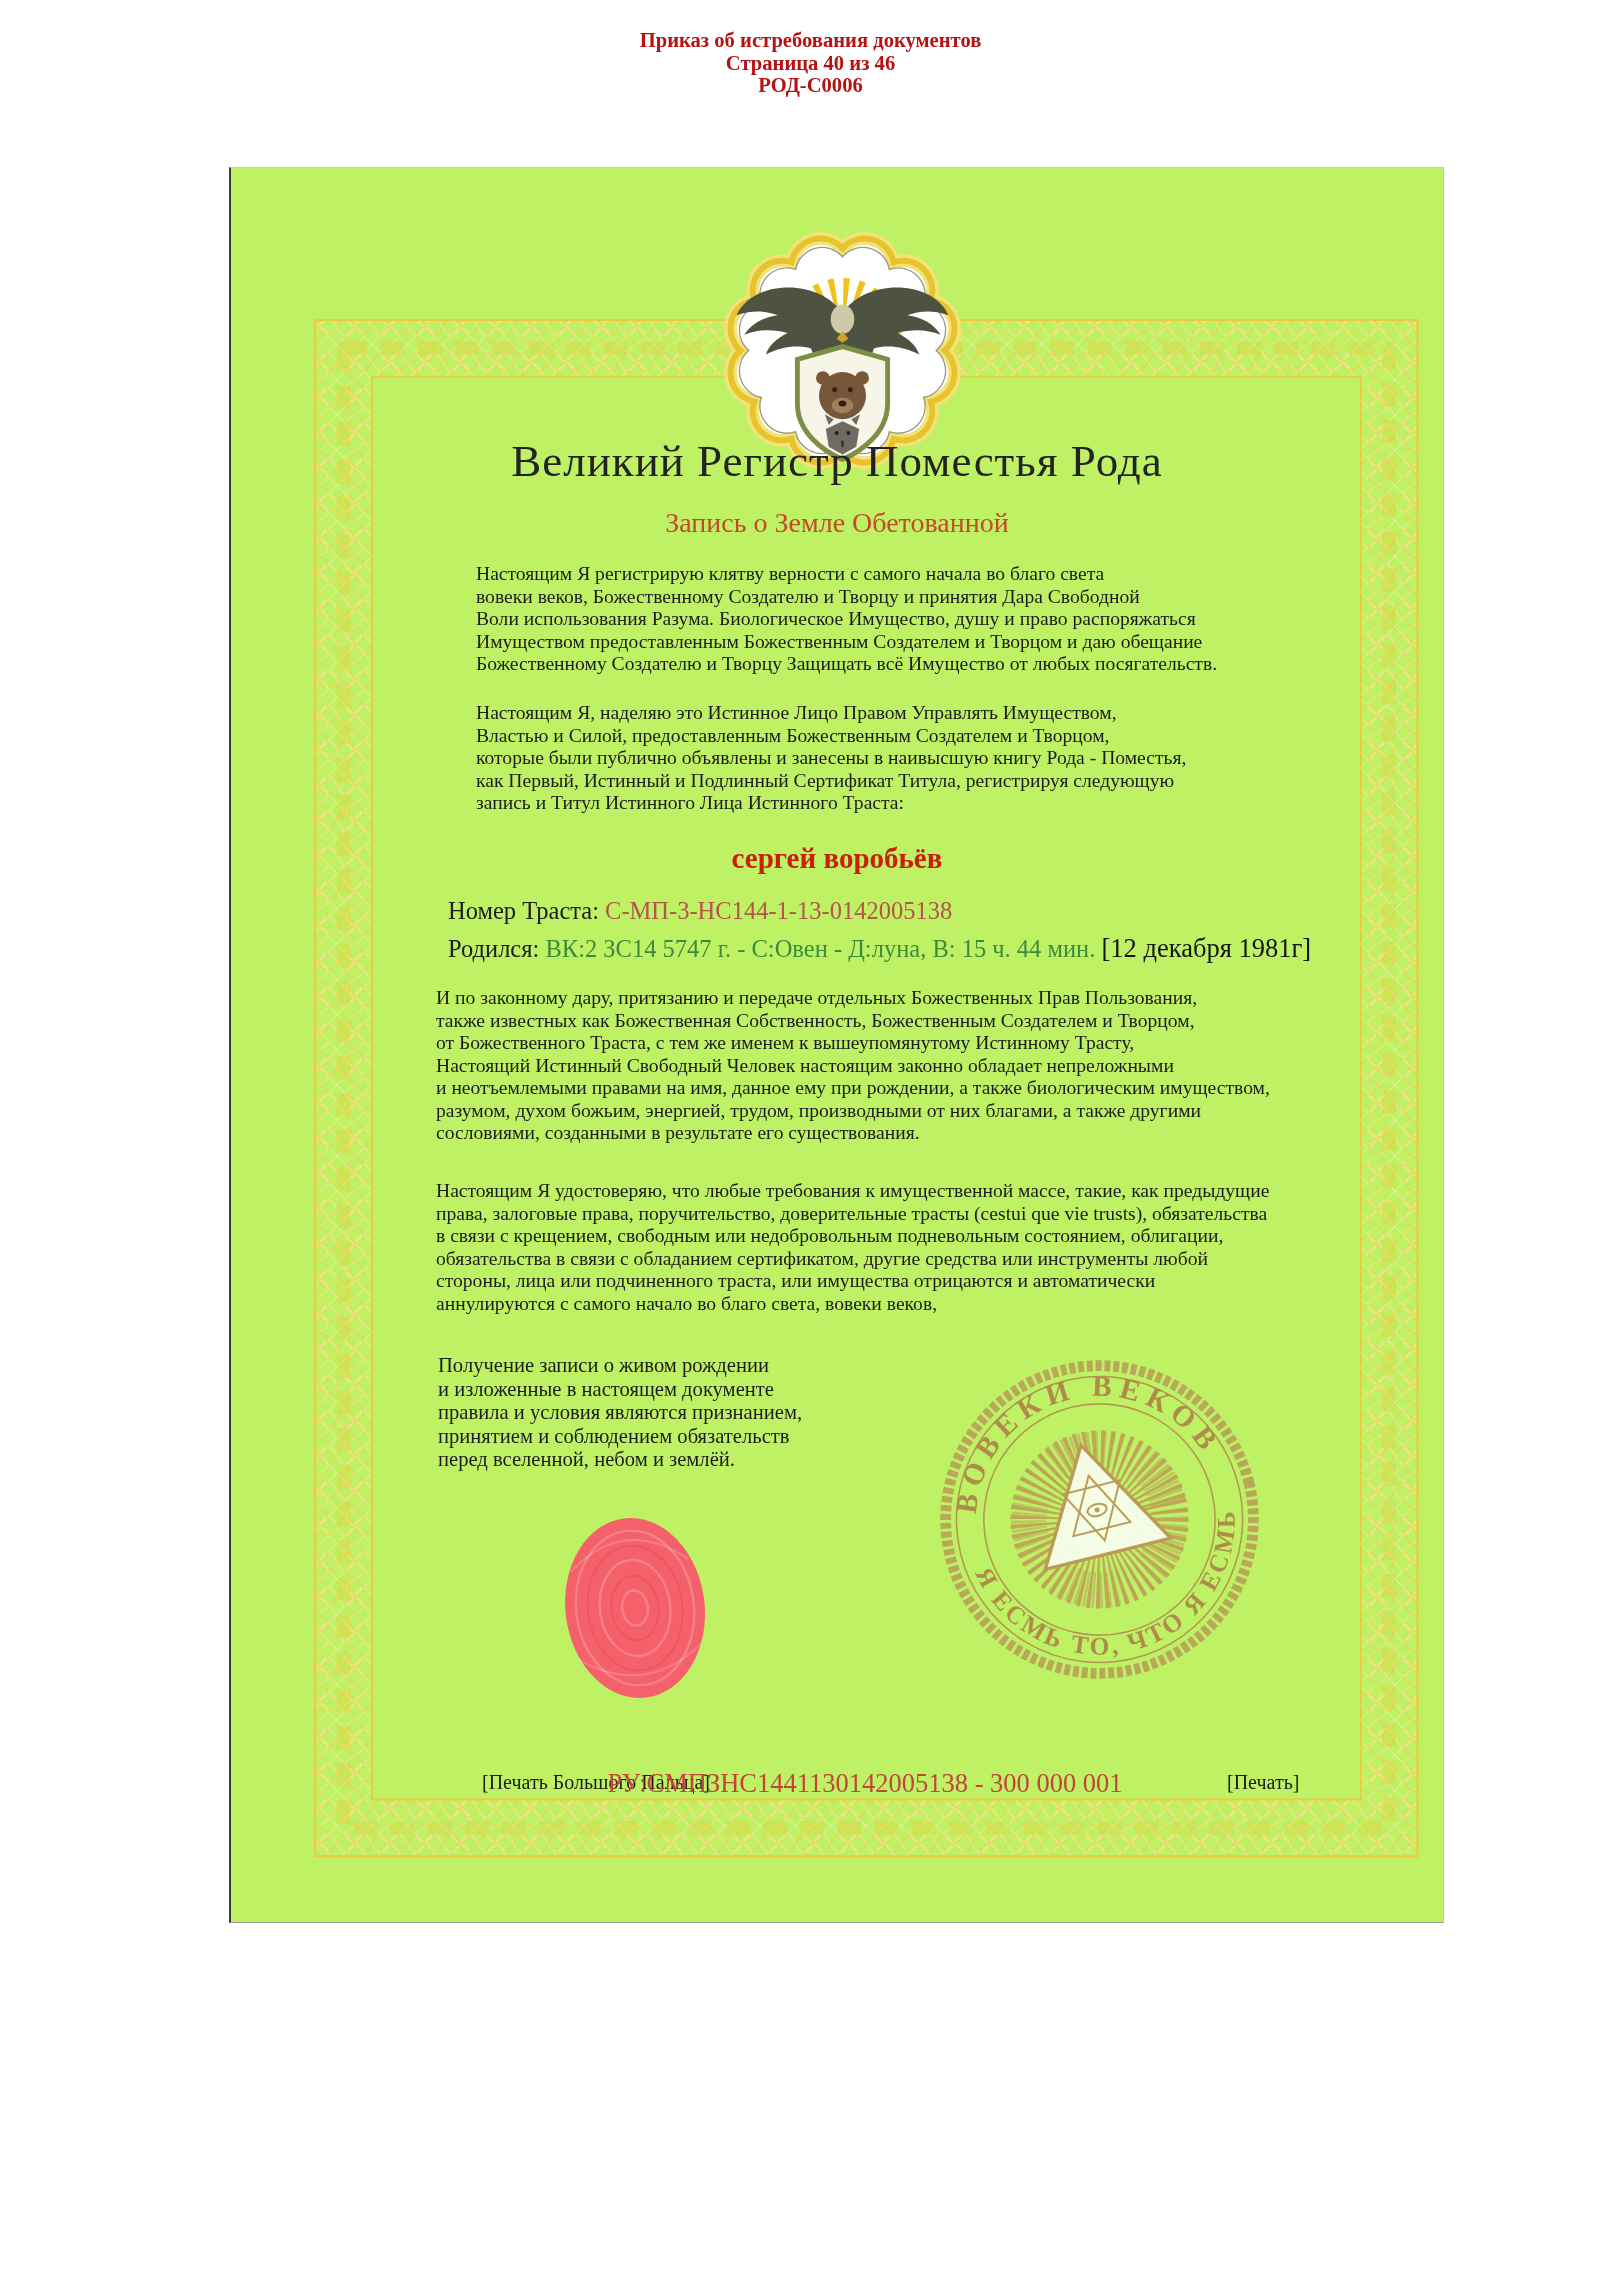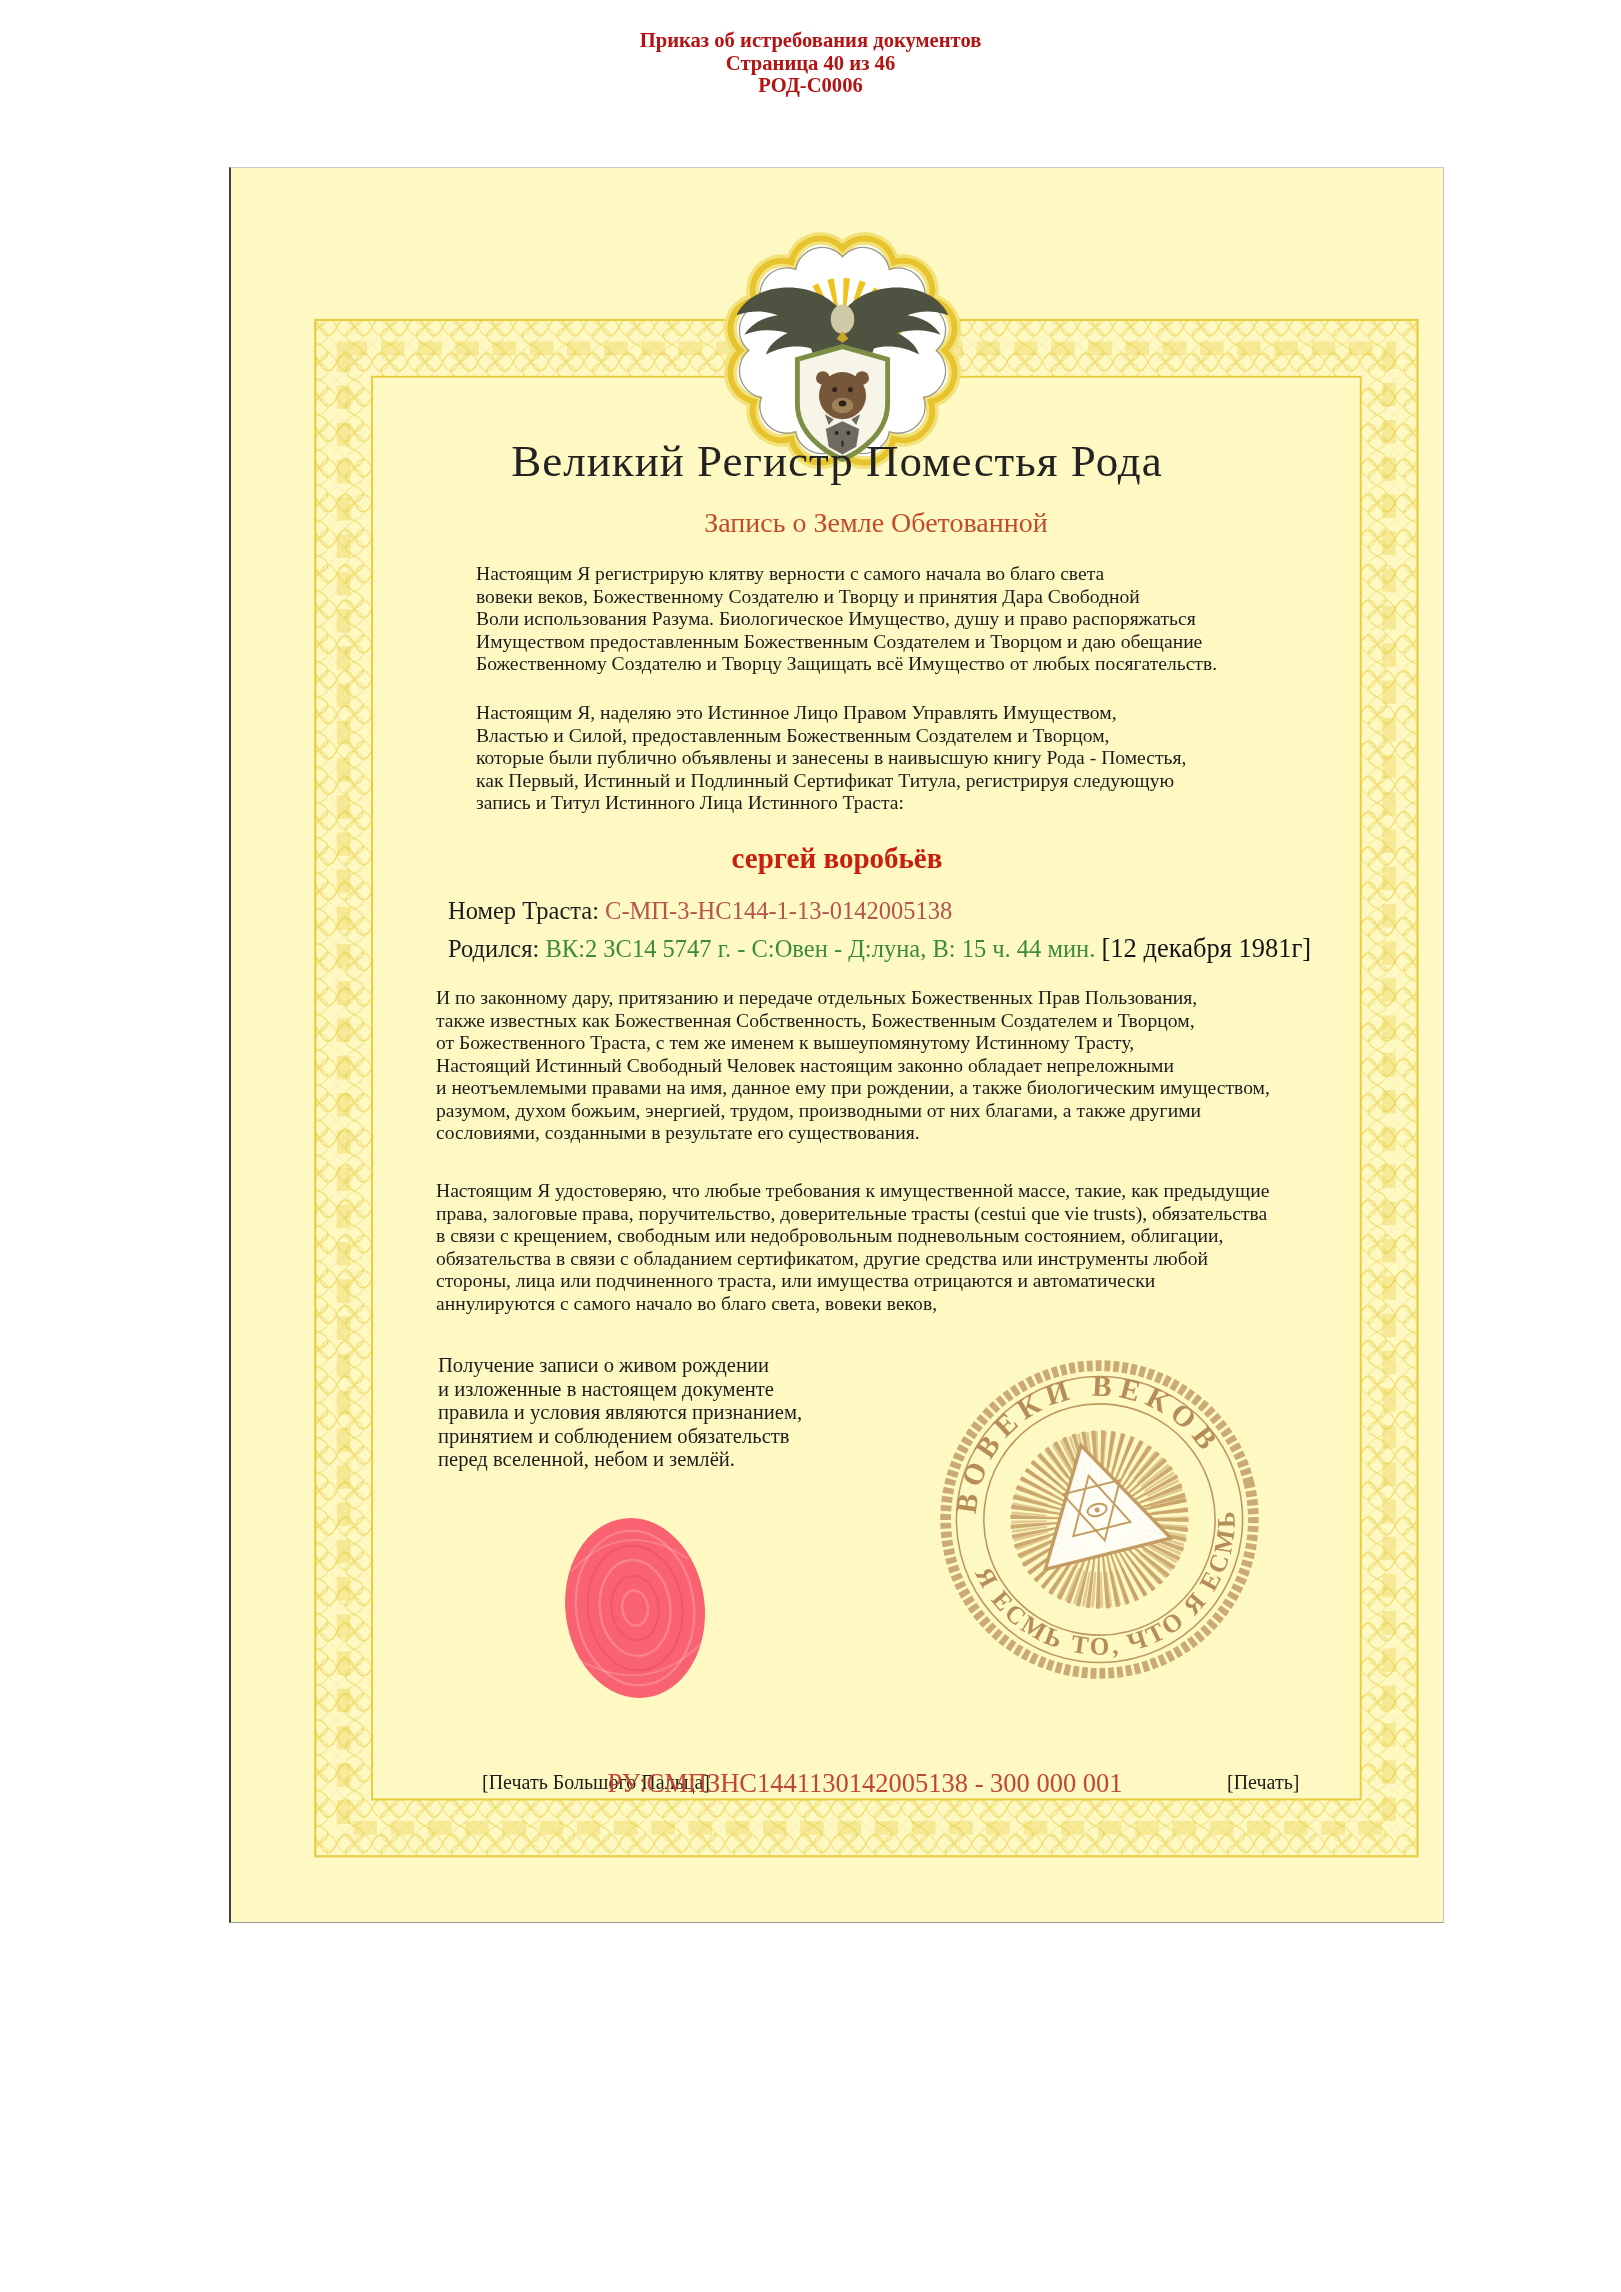--- a/index.html
+++ b/index.html
@@ -2,28 +2,28 @@
 <html><head>
 <meta charset="utf-8">
 <style>
   html,body{margin:0;padding:0;background:#ffffff;}
   .canvas{position:relative;width:1621px;height:2293px;background:#ffffff;overflow:hidden;
           font-family:"Liberation Serif",serif;}
   
   .scan-header{position:absolute;left:0;top:29px;width:100%;text-align:center;
                font-weight:bold;font-size:20.6px;line-height:22.5px;color:#b31312;}
   
-  .page{position:absolute;left:229px;top:167px;width:1212px;height:1754px;background:#fef9c3;
+  .page{position:absolute;left:229px;top:167px;width:1212px;height:1754px;background:#bef264;
         border-top:1px solid #c9c9c9;border-right:1px solid #c2c2c2;border-bottom:1px solid #9a9a9a;
         border-left:2px solid #3d3d3d;}
   .abs{position:absolute;}
   .frame-svg{left:0;top:0;pointer-events:none;}
   .cert-title{left:0;top:267px;width:100%;text-align:center;font-size:45px;color:#232323;
               letter-spacing:1px;}
-  .cert-subtitle{left:0;top:339px;width:100%;text-align:center;font-size:28px;color:#c34b2b;padding-left:39px;}
+  .cert-subtitle{left:0;top:339px;width:100%;text-align:center;font-size:28px;color:#c34b2b;}
   .para{font-size:19.6px;line-height:22.5px;color:#1c1c1c;white-space:pre-line;}
   .p1{left:245px;top:395px;width:745px;}
   .p2{left:245px;top:534px;width:745px;}
   .holder-name{left:0;top:674px;width:100%;text-align:center;font-weight:bold;font-size:29px;color:#c9200e;}
   .trust-line{left:217px;top:729px;font-size:24.5px;color:#1c1c1c;}
   .trust-value{color:#b5544c;}
   .born-line{left:217px;top:765px;font-size:24.5px;color:#1c1c1c;}
   .born-green{color:#3c8b3c;}
   .born-black{font-size:26.5px;color:#141414;}
   .p3{left:205px;top:819px;width:912px;}

